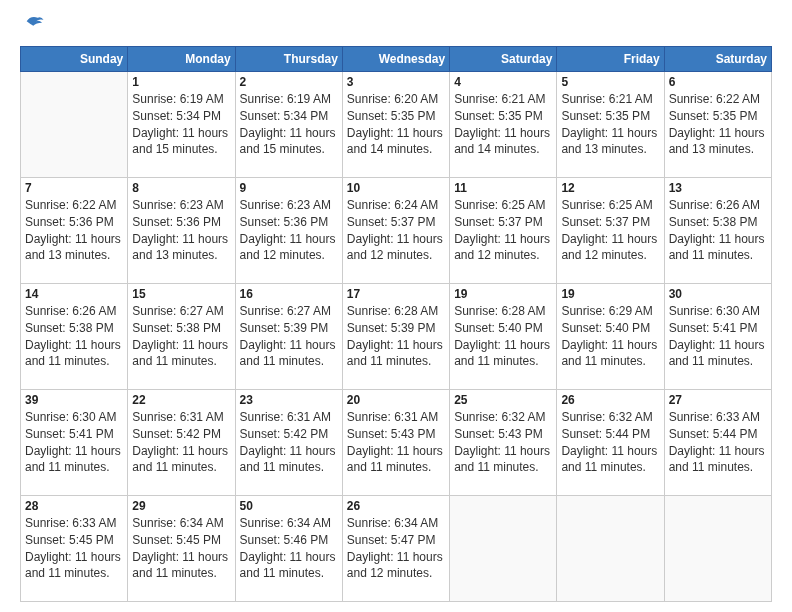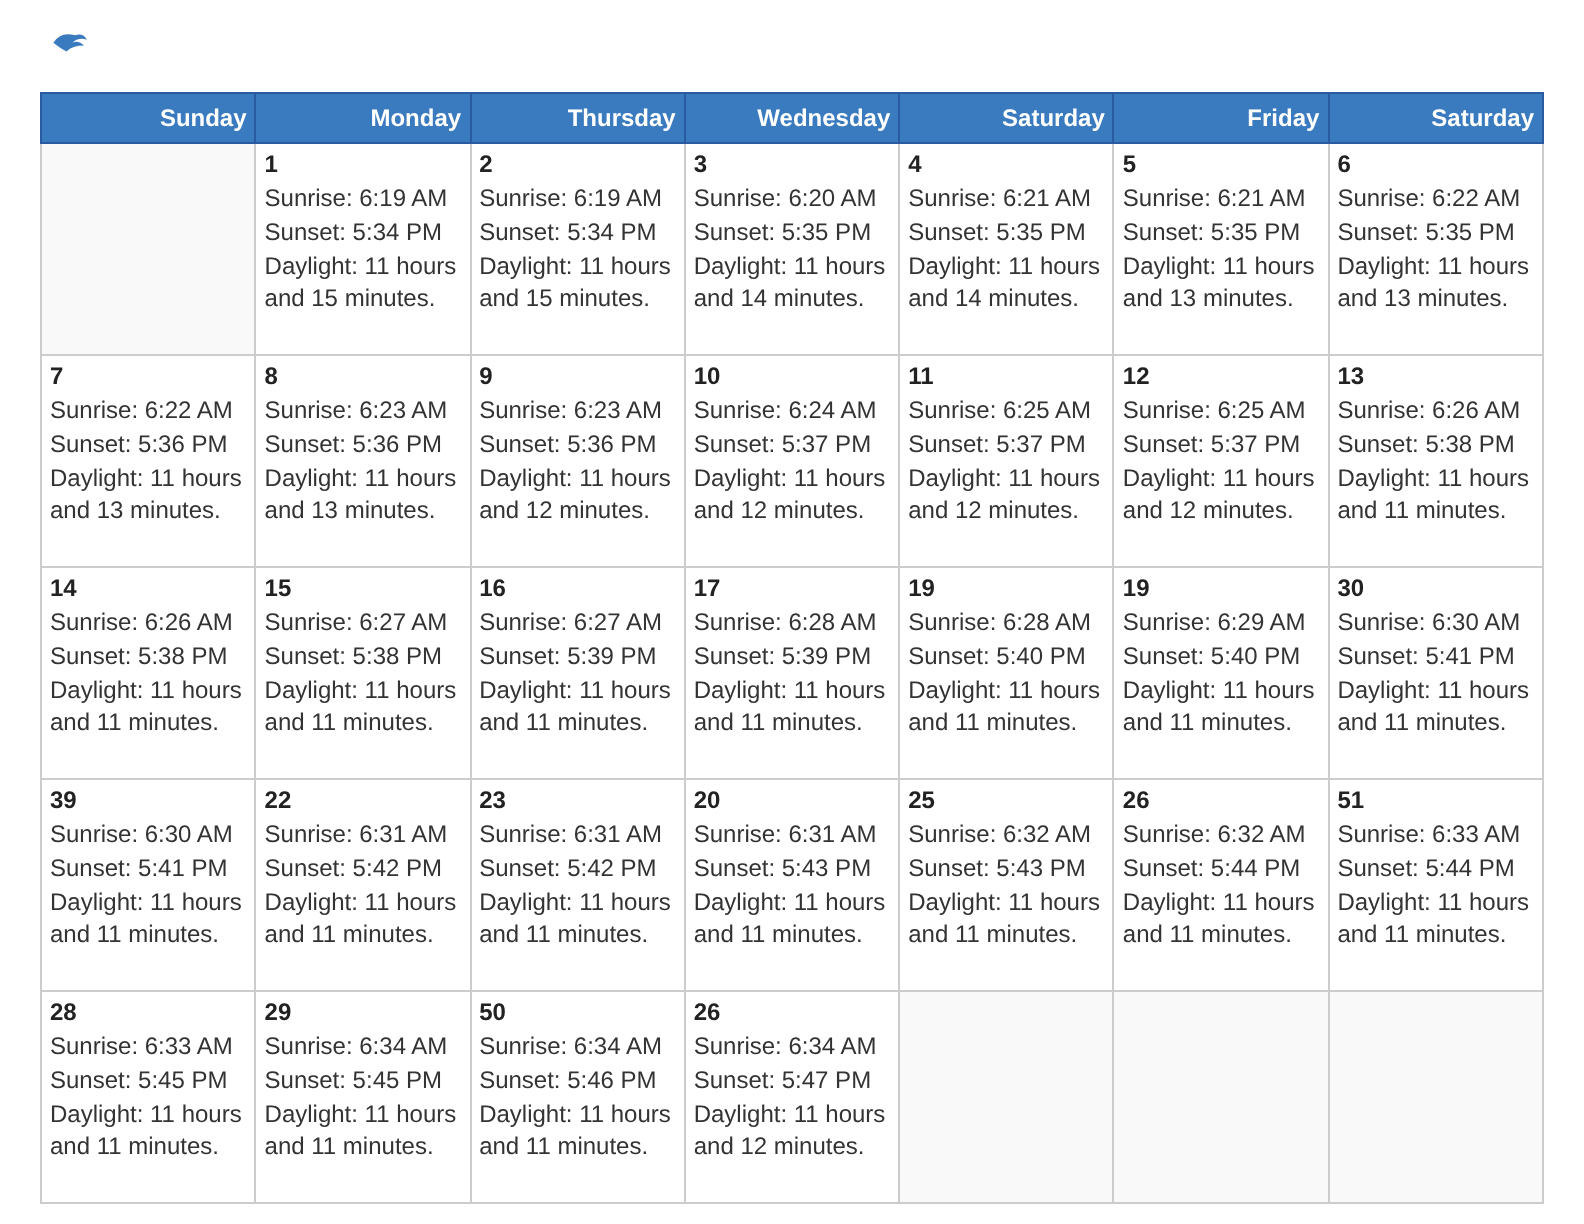--- a/index.html
+++ b/index.html
@@ -235,21 +235,21 @@
           </td>
           <td>
             <span class="day-number">25</span>
             <div class="day-info">Sunrise: 6:32 AM<br>Sunset: 5:43 PM<br>Daylight: 11 hours and 11 minutes.</div>
           </td>
           <td>
             <span class="day-number">26</span>
             <div class="day-info">Sunrise: 6:32 AM<br>Sunset: 5:44 PM<br>Daylight: 11 hours and 11 minutes.</div>
           </td>
           <td>
-            <span class="day-number">51</span>
+            <span class="day-number">27</span>
             <div class="day-info">Sunrise: 6:33 AM<br>Sunset: 5:44 PM<br>Daylight: 11 hours and 11 minutes.</div>
           </td>
         </tr>
         <tr class="week-row">
           <td>
             <span class="day-number">28</span>
             <div class="day-info">Sunrise: 6:33 AM<br>Sunset: 5:45 PM<br>Daylight: 11 hours and 11 minutes.</div>
           </td>
           <td>
             <span class="day-number">29</span>

